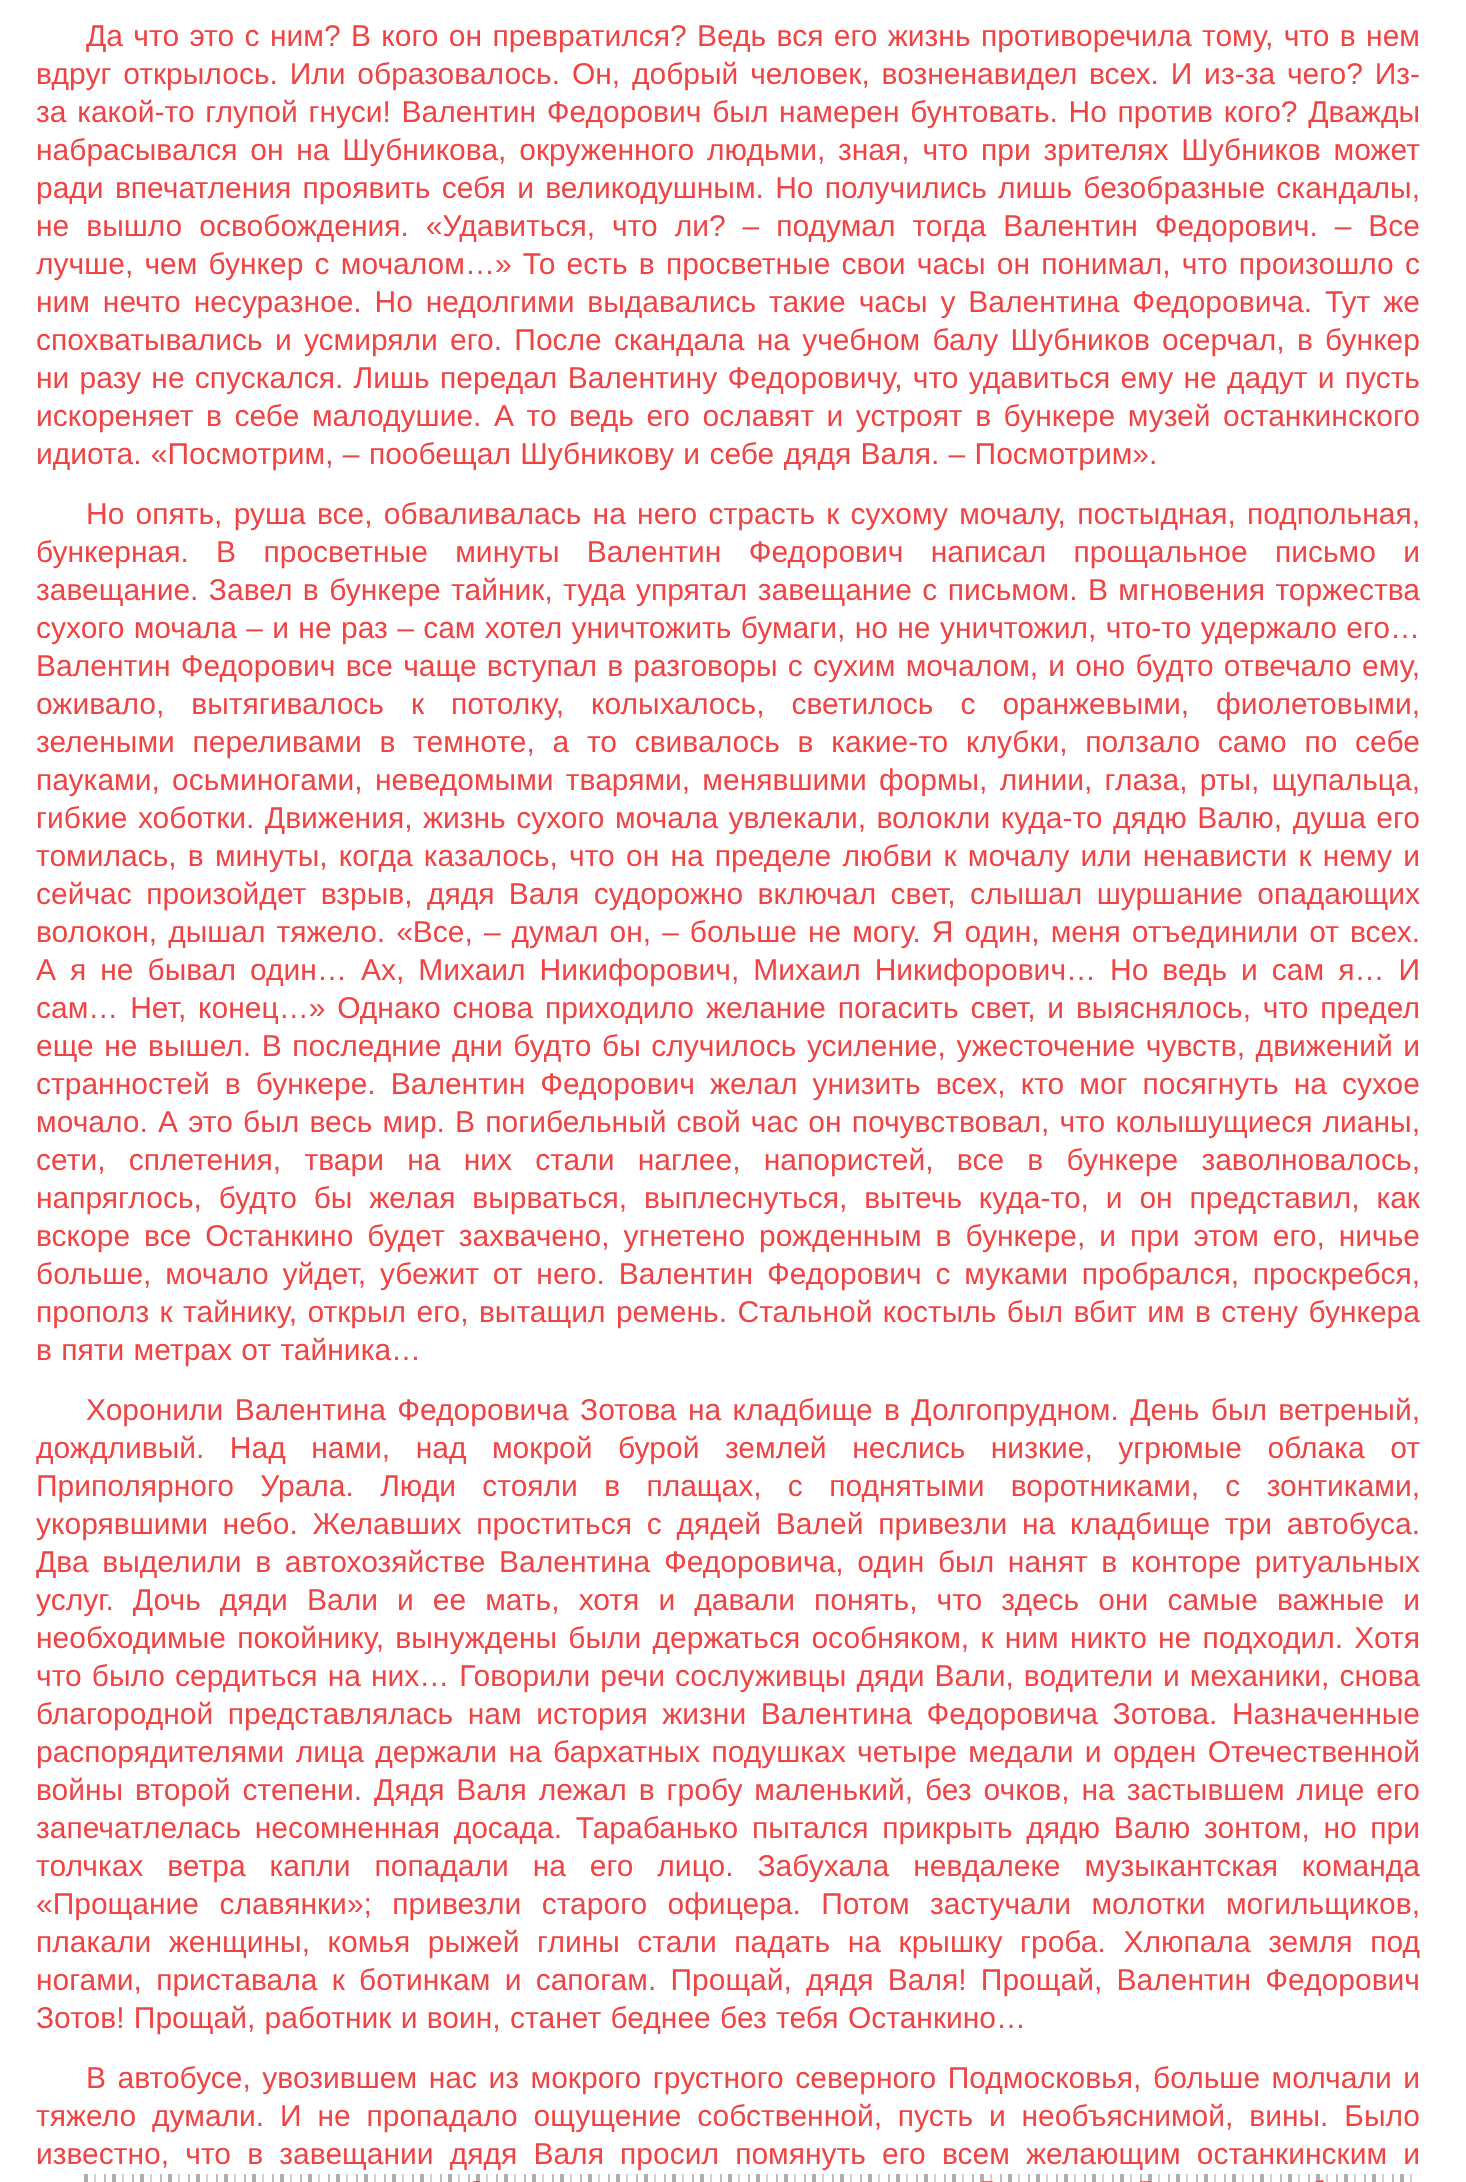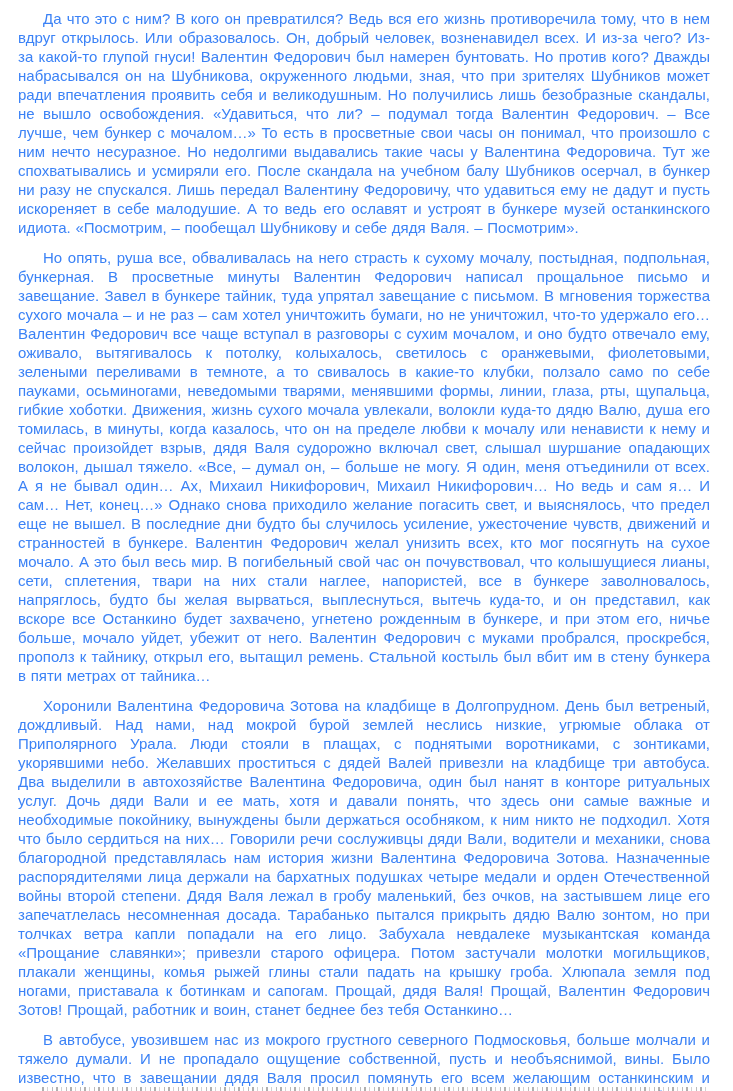--- a/index.html
+++ b/index.html
@@ -14,21 +14,21 @@
     position: relative;
   }
   .doc-page {
     box-sizing: border-box;
     width: 733px;
     height: 1091px;
     padding: 9px 23px 0 18px;
     font-family: "Liberation Sans", "DejaVu Sans", sans-serif;
     font-size: 15px;
     line-height: 19px;
-    color: #3b82f6;
+    color: #ef4444;
     text-align: justify;
     overflow: hidden;
     position: relative;
   }
   .doc-page p {
     margin: 0 0 11px 0;
     text-indent: 25px;
     word-spacing: 0.5px;
   }
   

